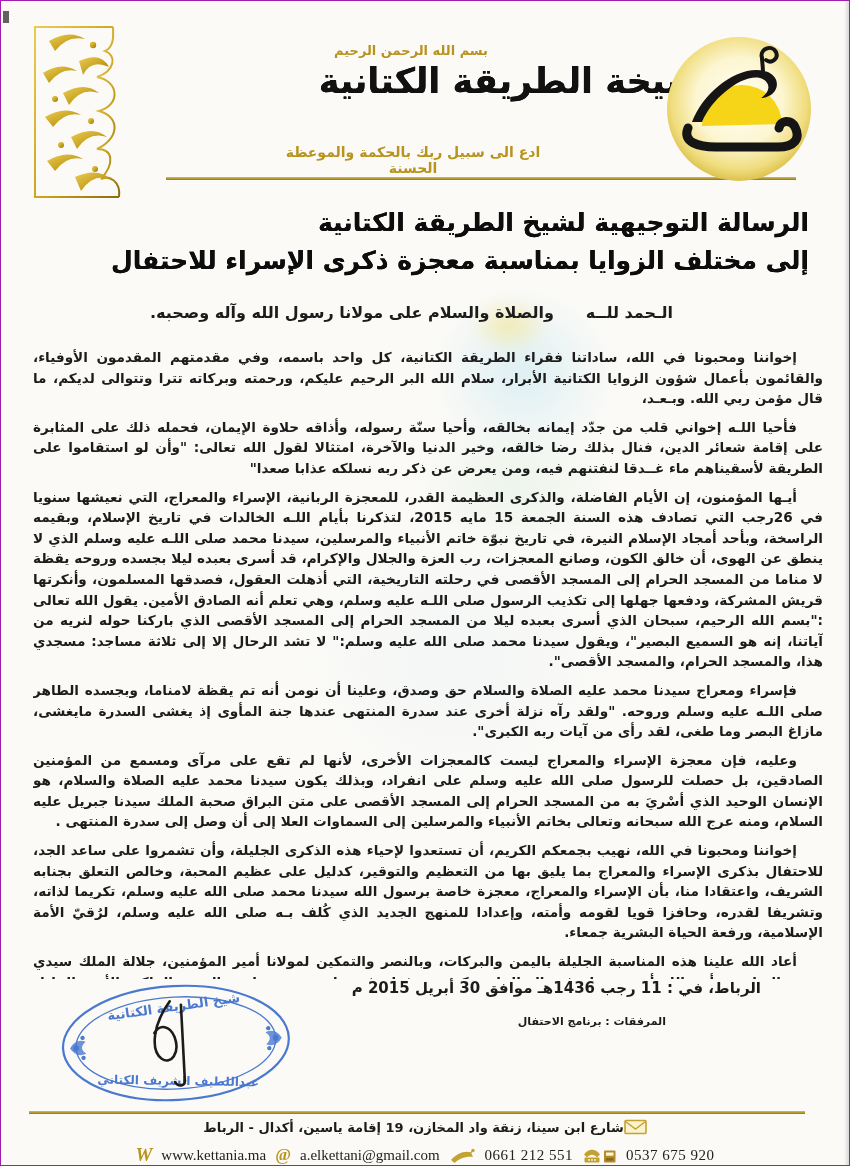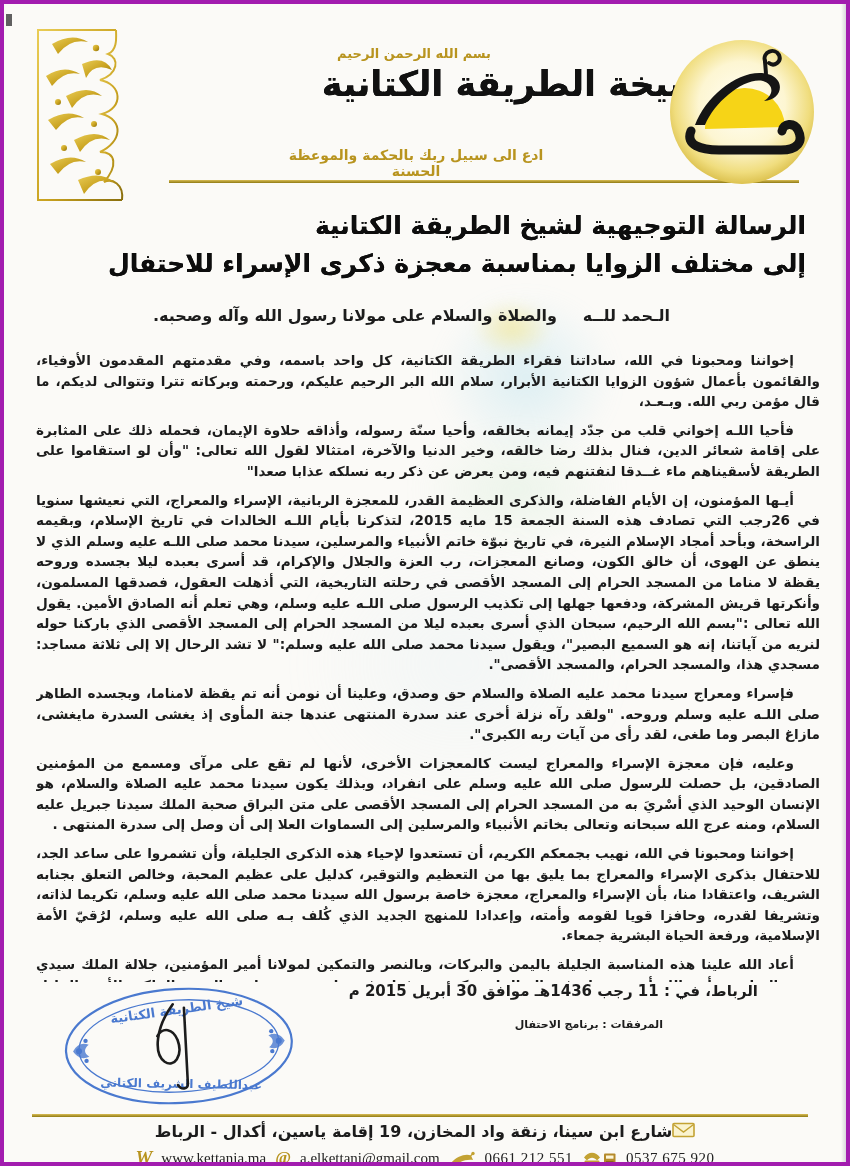--- a/index.html
+++ b/index.html
@@ -1,21 +1,21 @@
 <!DOCTYPE html>
 <html lang="ar"><head>
 <meta charset="utf-8">
 <style>
   html,body{margin:0;padding:0;background:#e9e9ee;}
   .page{
     position:relative;
     width:850px;height:1166px;
     margin:0 auto;
     background:#fbfaf7;
-    border:4px solid #a21caf;
+    border:1px solid #a21caf;
     box-sizing:border-box;
     overflow:hidden;
     font-family:"DejaVu Sans",sans-serif;
     color:#1c1c1c;
   }
   
   .wm{position:absolute;border-radius:50%;pointer-events:none;}
   .wm1{left:432px;top:288px;width:180px;height:170px;background:radial-gradient(closest-side,#9fd8ea,rgba(159,216,234,0));opacity:.33;filter:blur(10px);}
   .wm2{left:468px;top:296px;width:80px;height:56px;background:radial-gradient(closest-side,#f3e27a,rgba(243,226,122,0));opacity:.55;filter:blur(6px);}
   .wm3{left:408px;top:420px;width:210px;height:130px;background:radial-gradient(closest-side,#bfe4c4,rgba(244,205,221,0));opacity:.25;filter:blur(10px);}
@@ -45,21 +45,21 @@
     direction:rtl;text-align:justify;font-weight:bold;font-size:13.6px;line-height:20.6px;}
   .body-text p{margin:8px 0 8px 0;text-indent:26px;}
   
   .date-line{position:absolute;right:88px;top:978px;direction:rtl;font-weight:bold;font-size:15px;}
   .attach-line{position:absolute;right:183px;top:1014px;direction:rtl;font-weight:bold;font-size:11px;}
   .stamp{position:absolute;left:55px;top:980px;transform:rotate(-3deg);}
   
   .rule-bottom{position:absolute;left:28px;top:1110px;width:776px;height:2.5px;
     background:linear-gradient(to bottom,#d9bd55,#8f7a14);}
   .address-row{position:absolute;left:0;top:1118px;width:100%;text-align:center;direction:rtl;}
-  .address-row .inner{display:inline-flex;align-items:flex-start;font-weight:bold;font-size:16px;}
+  .address-row .inner{display:inline-flex;align-items:flex-end;font-weight:bold;font-size:13px;}
   .contacts-row{position:absolute;left:0;top:1143px;width:100%;text-align:center;direction:ltr;}
   .contacts-row .inner{display:inline-flex;align-items:center;gap:9px;
     font-family:"Liberation Serif",serif;font-size:15px;color:#222;}
   .gold-glyph{color:var(--gold,#b8941f);font-family:"Liberation Serif",serif;font-weight:bold;}
   .w-glyph{font-style:italic;font-size:19px;}
   .at-glyph{font-size:17px;}
   .contacts-row .num{letter-spacing:.5px;}
 </style>
 </head>
 <body style="--gold: #b8941f; --stamp_blue: #4a79cf;">

